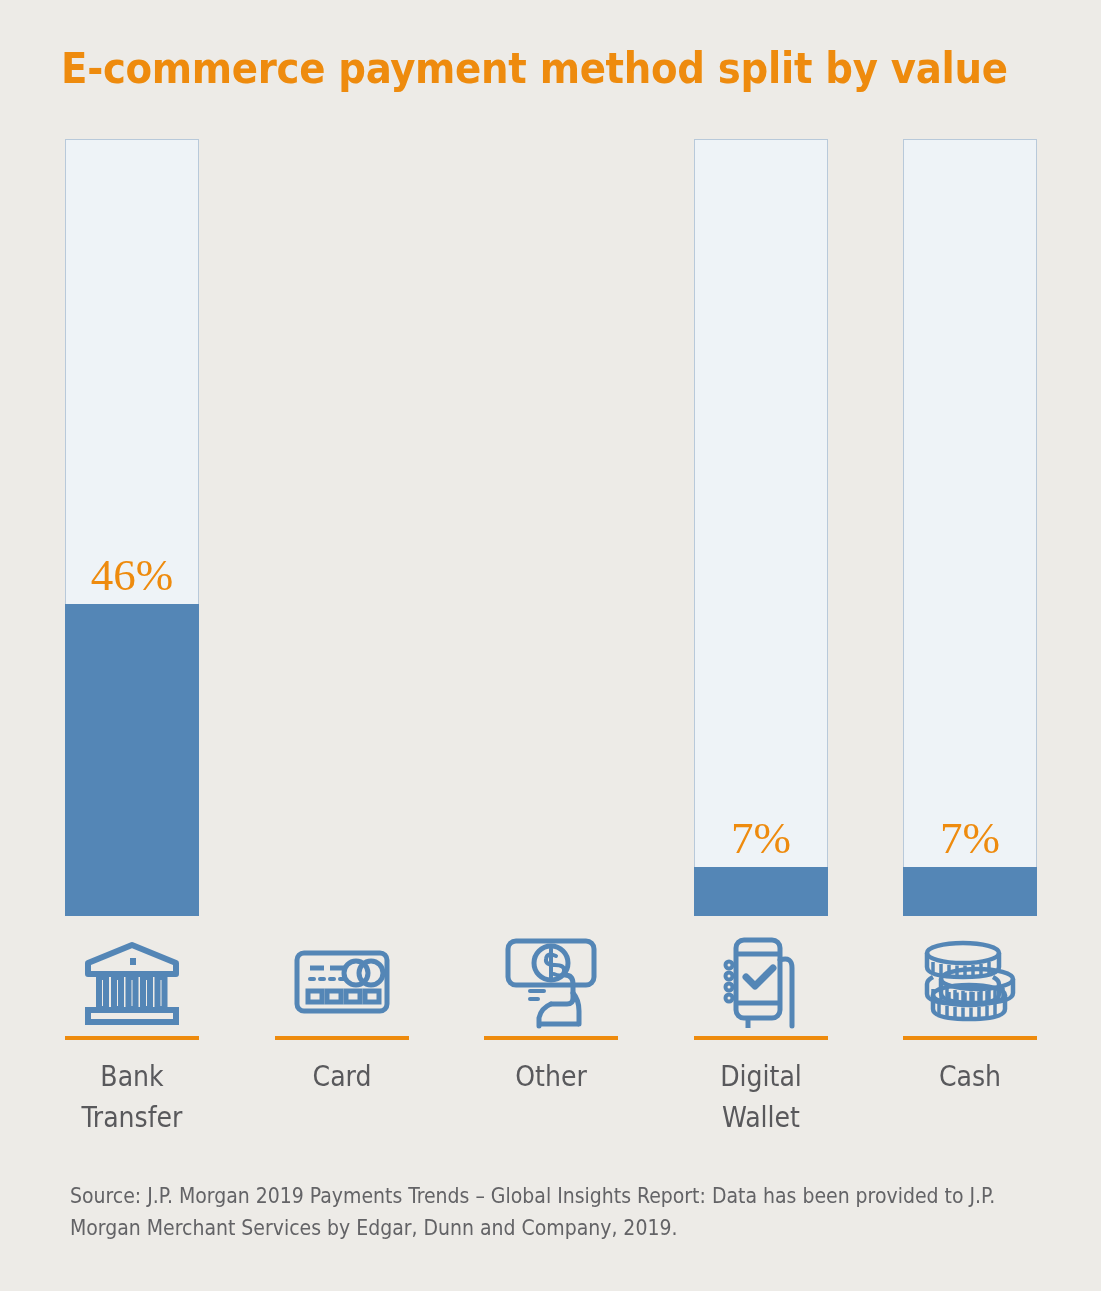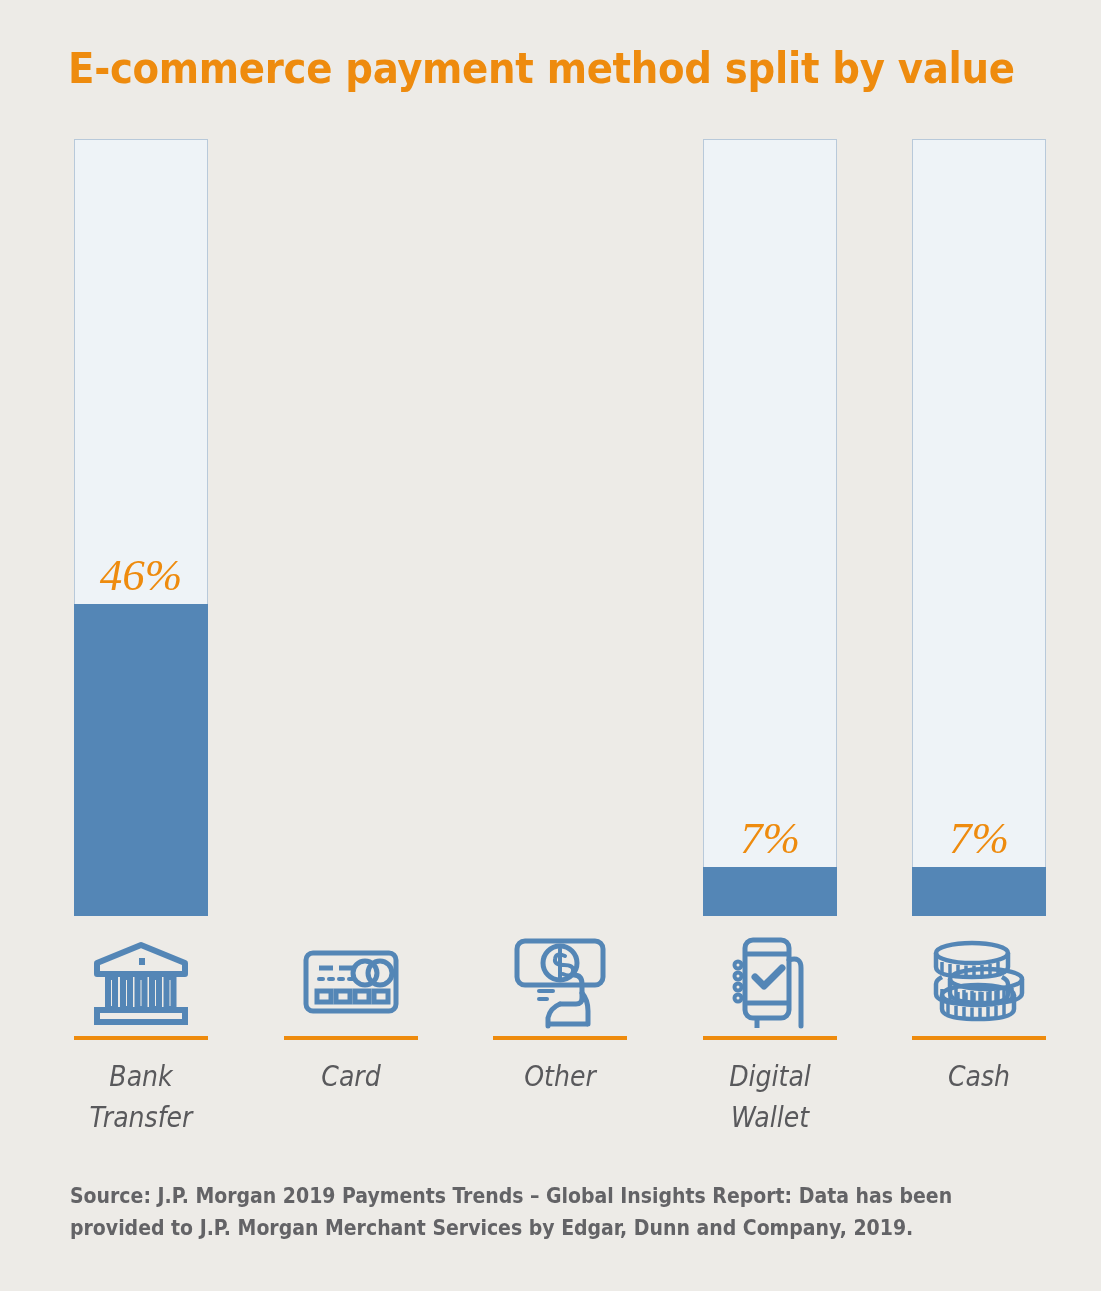--- a/index.html
+++ b/index.html
@@ -16,39 +16,38 @@
   }
   .page {
     position: relative;
     width: 1101px;
     height: 1291px;
   }
 
   
   .chart-title {
     position: absolute;
-    left: 68px;
+    left: 61px;
     top: 43px;
     width: 960px;
     font-family: "DejaVu Sans Condensed", "Liberation Sans Narrow", "Liberation Sans", sans-serif;
     font-size: 43px;
     font-weight: 700;
     letter-spacing: -0.3px;
     color: #ee8b0e;
     white-space: nowrap;
   }
 
   
   .plot {
     position: absolute;
-    left: 16px;
+    left: 7px;
     top: 0;
     width: 879px;
     height: 1291px;
-    font-style: italic;
   }
 
   .column {
     position: absolute;
     top: 139px;
     width: 134px;
     height: 777px;
   }
   .col-0 { left: 58px; }
   .col-1 { left: 268px; }
@@ -126,21 +125,20 @@
   
   .source {
     position: absolute;
     left: 70px;
     top: 1180px;
     width: 960px;
     font-family: "DejaVu Sans Condensed", "Liberation Sans Narrow", "Liberation Sans", sans-serif;
     font-size: 21px;
     line-height: 32px;
     color: #636366;
-    font-weight: bold;
   }
 </style>
 </head>
 <body>
 
 <div class="page">
 
   <div class="chart-title">E-commerce payment method split by value</div>
 
   <div class="plot">

